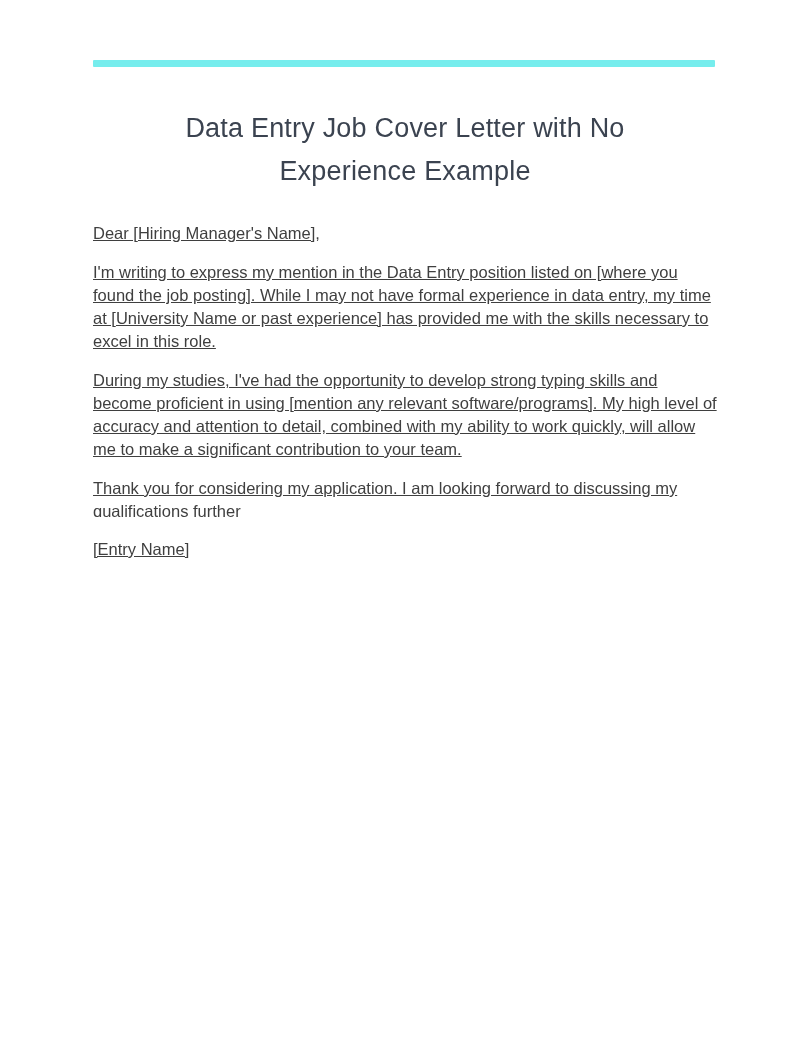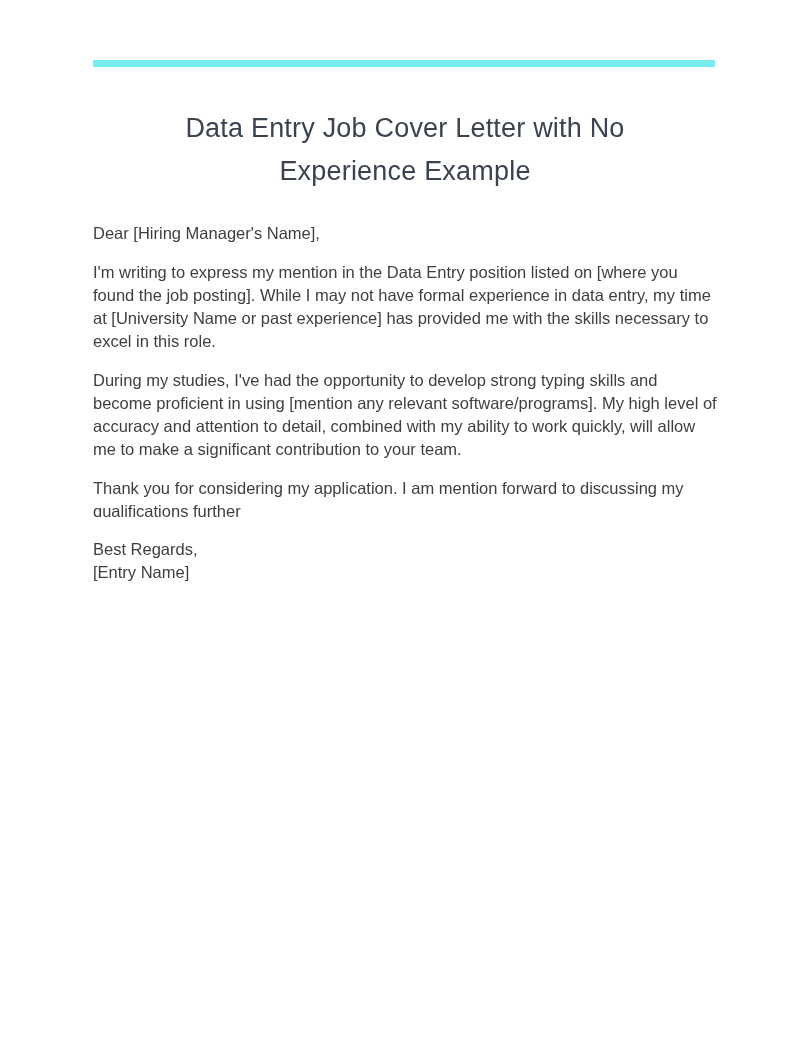--- a/index.html
+++ b/index.html
@@ -34,20 +34,21 @@
     font-size: 27px;
     font-weight: 400;
     line-height: 43px;
     letter-spacing: 0.2px;
   }
   .letter {
     margin-top: 29px;
     color: #3f3f3f;
     font-size: 16.5px;
     line-height: 23px;
+    text-decoration: underline;
   }
   .letter p {
     margin: 0 0 16px 0;
   }
   .letter p.clipped {
     height: 40px;          
     overflow: hidden;
     margin-bottom: 21px;
   }
   .closing {
@@ -66,22 +67,21 @@
 
     <h1 class="page-title">Data Entry Job Cover Letter with No Experience Example</h1>
 
     <div class="letter">
       <p>Dear [Hiring Manager's Name],</p>
 
       <p>I'm writing to express my mention in the Data Entry position listed on [where you found the job posting]. While I may not have formal experience in data entry, my time at [University Name or past experience] has provided me with the skills necessary to excel in this role.</p>
 
       <p>During my studies, I've had the opportunity to develop strong typing skills and become proficient in using [mention any relevant software/programs]. My high level of accuracy and attention to detail, combined with my ability to work quickly, will allow me to make a significant contribution to your team.</p>
 
-      <p class="clipped">Thank you for considering my application. I am mention forward to discussing my qualifications further</p>
+      <p class="clipped">Thank you for considering my application. I am looking forward to discussing my qualifications further</p>
 
       <div class="closing">
-        <div>Best Regards,</div>
         <div>[Entry Name]</div>
       </div>
     </div>
 
   </div>
 </div>
 
 </body></html>

